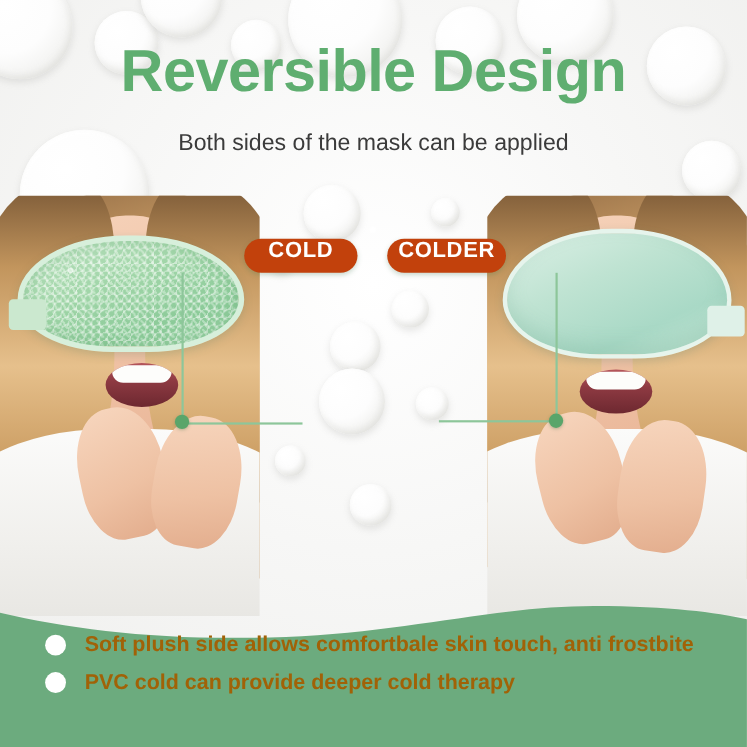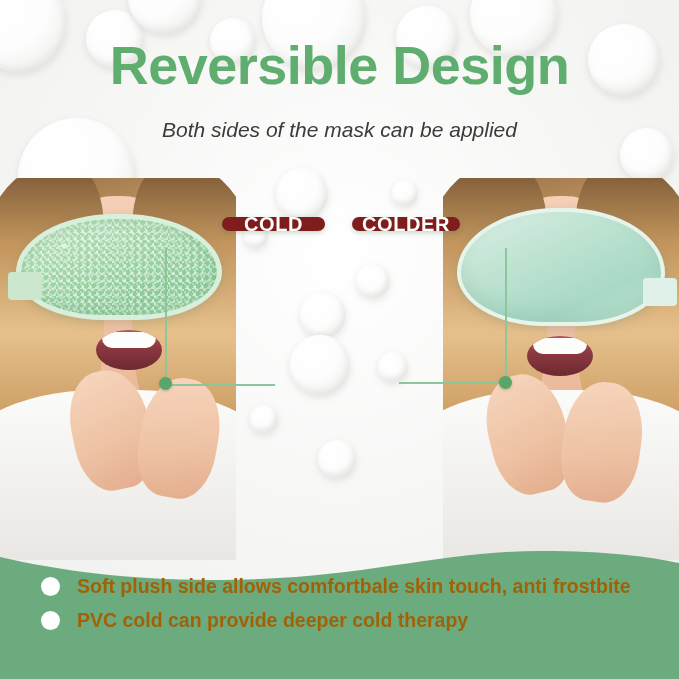--- a/index.html
+++ b/index.html
@@ -20,21 +20,21 @@
   .bub{position:absolute;border-radius:50%;
        background:radial-gradient(circle at 34% 30%, #ffffff 0%, #fdfdfd 48%, #f1f1ef 78%, #e7e7e4 100%);
        box-shadow:0 3px 7px rgba(150,150,145,.22), inset -2px -3px 6px rgba(200,200,195,.35), inset 3px 4px 7px rgba(255,255,255,.9);}
   .spec{position:absolute;border-radius:50%;background:rgba(255,255,255,.95);filter:blur(1px);}
 
   
   .headline{position:absolute;left:0;right:0;top:36px;text-align:center;
     font-size:54px;line-height:58px;font-weight:bold;color:#5fae70;letter-spacing:-0.5px;}
   .sub{position:absolute;left:0;right:0;top:116px;text-align:center;color:#3b3b3b;
     font-size:21px;line-height:28px;font-weight:normal;}
-  .sub div{white-space:nowrap;font-style:italic;}
+  .sub div{white-space:nowrap;}
 
   
   .photo{position:absolute;top:178px;height:382px;overflow:hidden;}
   .photo.left{left:0;width:236px;}
   .photo.right{left:443px;width:236px;}
 
   
   .face{position:absolute;left:28px;top:18px;width:180px;height:250px;border-radius:48% 48% 44% 44%;
         background:linear-gradient(160deg,#f6d3bb 0%,#f0c3a6 45%,#e7b193 100%);}
   .hair-back{position:absolute;left:-42px;top:-8px;width:330px;height:392px;border-radius:50% 50% 42% 42%;
@@ -65,23 +65,23 @@
     box-shadow:inset 0 0 14px rgba(95,160,110,.35), 0 3px 8px rgba(100,130,105,.25);
   }
   .mask.smooth .body{
     background:linear-gradient(155deg,#dcf0e6 0%,#bfe3d2 38%,#a9d9c6 72%,#c6e7d7 100%);
     border:4px solid #e6f4ec;
     box-shadow:inset 0 -8px 16px rgba(120,175,150,.28), 0 3px 8px rgba(100,130,115,.25);
   }
   .strap{position:absolute;height:26px;border-radius:4px;}
 
   
-  .badge{position:absolute;height:14px;border-radius:16px;background:#7f1d1d;
+  .badge{position:absolute;height:31px;border-radius:16px;background:#c2410c;
     color:#ffffff;font-weight:bold;font-size:20px;letter-spacing:.6px;
-    display:flex;align-items:center;justify-content:center;
+    display:flex;align-items:flex-start;justify-content:center;
     box-shadow:0 2px 5px rgba(70,120,80,.28);}
   .conn{position:absolute;background:transparent;border-color:#8dc69a;border-style:solid;border-width:0;}
   .dot{position:absolute;width:13px;height:13px;border-radius:50%;background:#5aa56a;
        box-shadow:0 1px 3px rgba(60,110,70,.35);}
 
   
   .banner{position:absolute;left:0;right:0;bottom:0;height:150px;overflow:hidden;}
   .banner svg{position:absolute;left:0;top:0;width:679px;height:150px;display:block;}
   .blist{position:absolute;left:0;top:46px;width:679px;}
   .brow{display:flex;align-items:center;margin:0 0 12px 0;padding-left:41px;}

